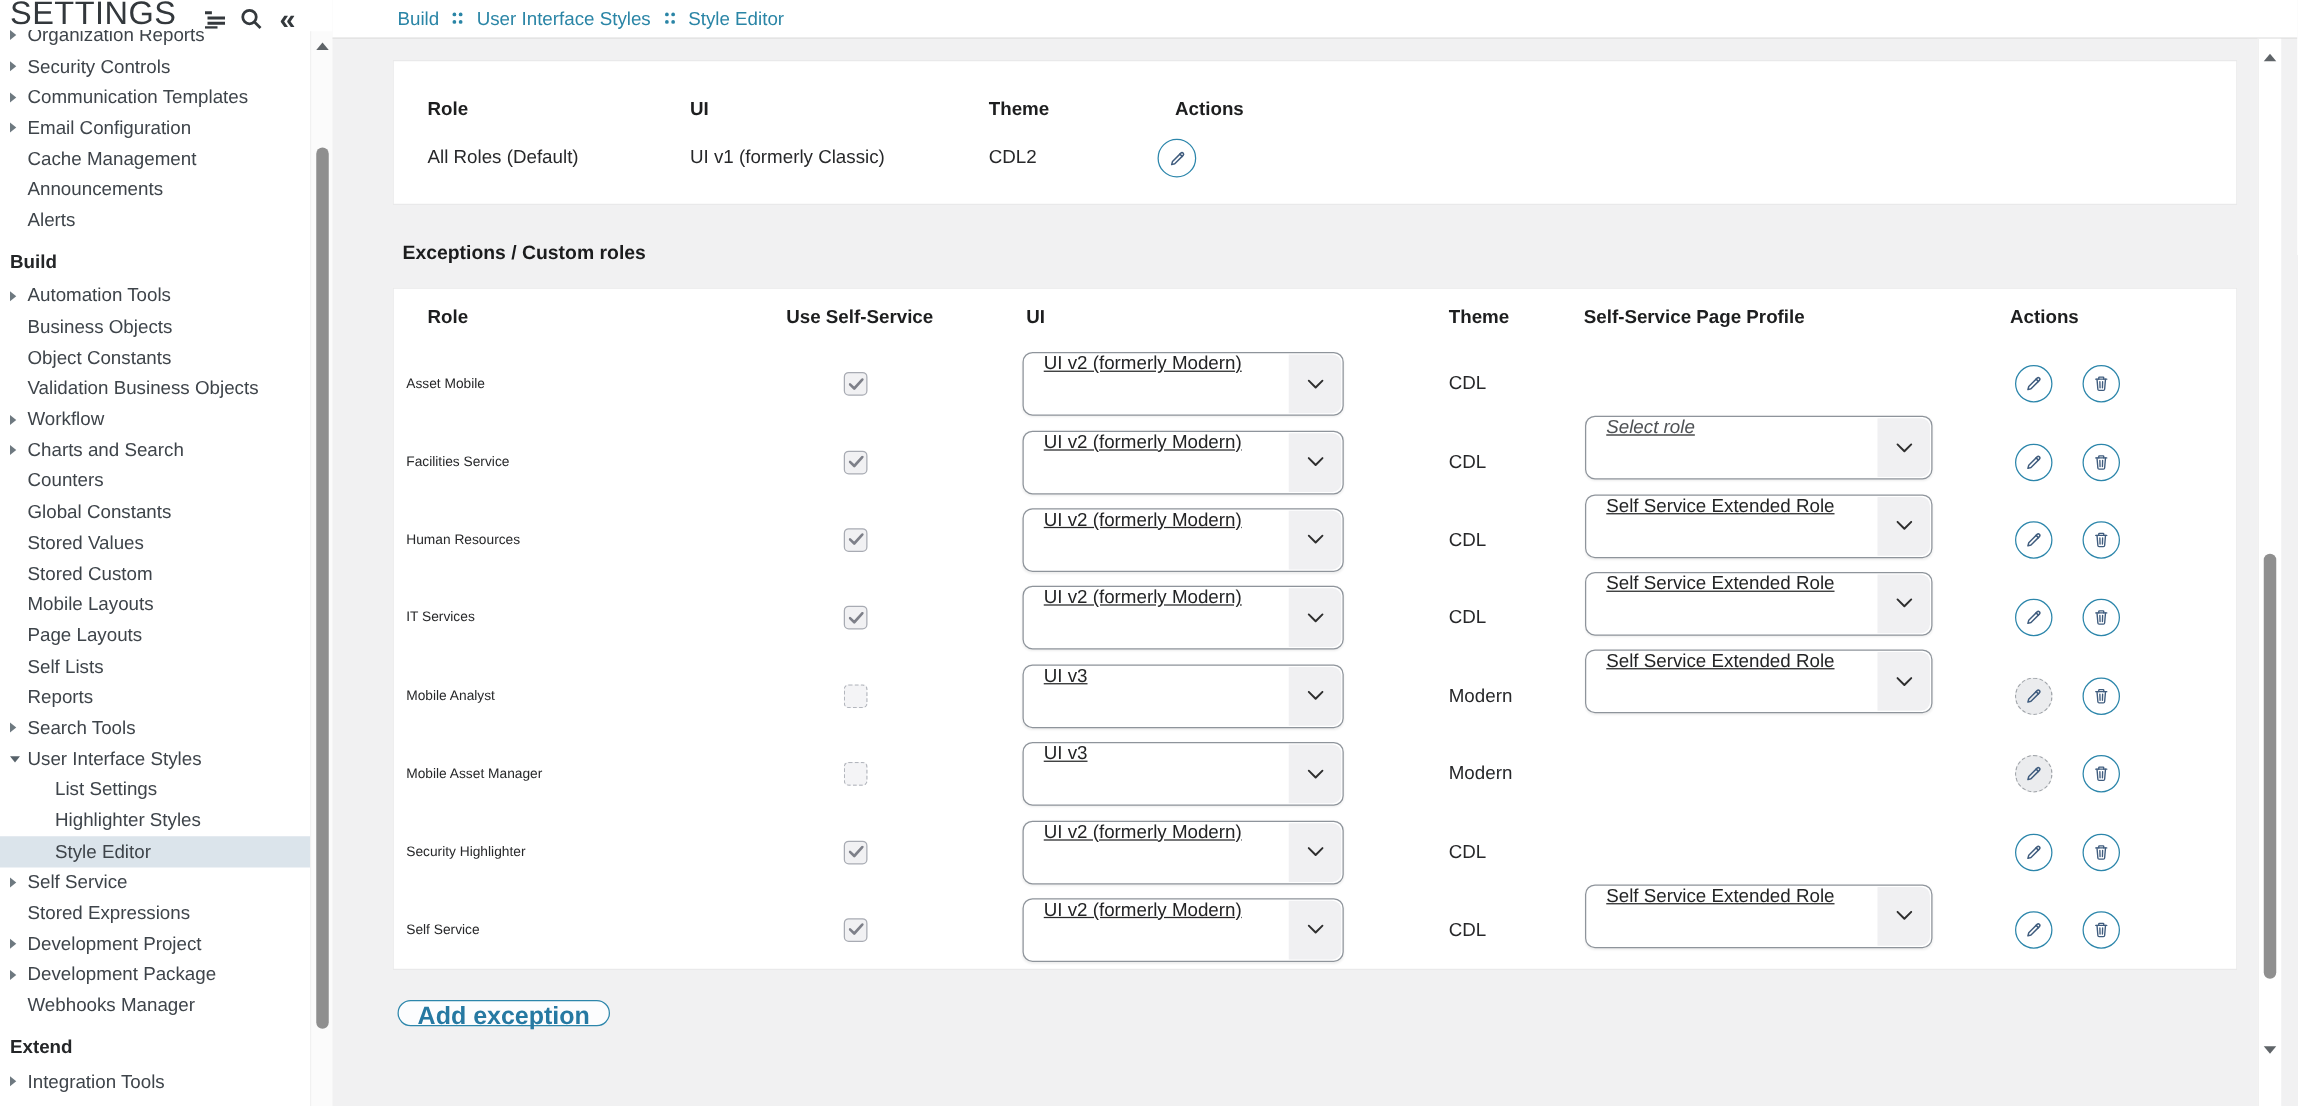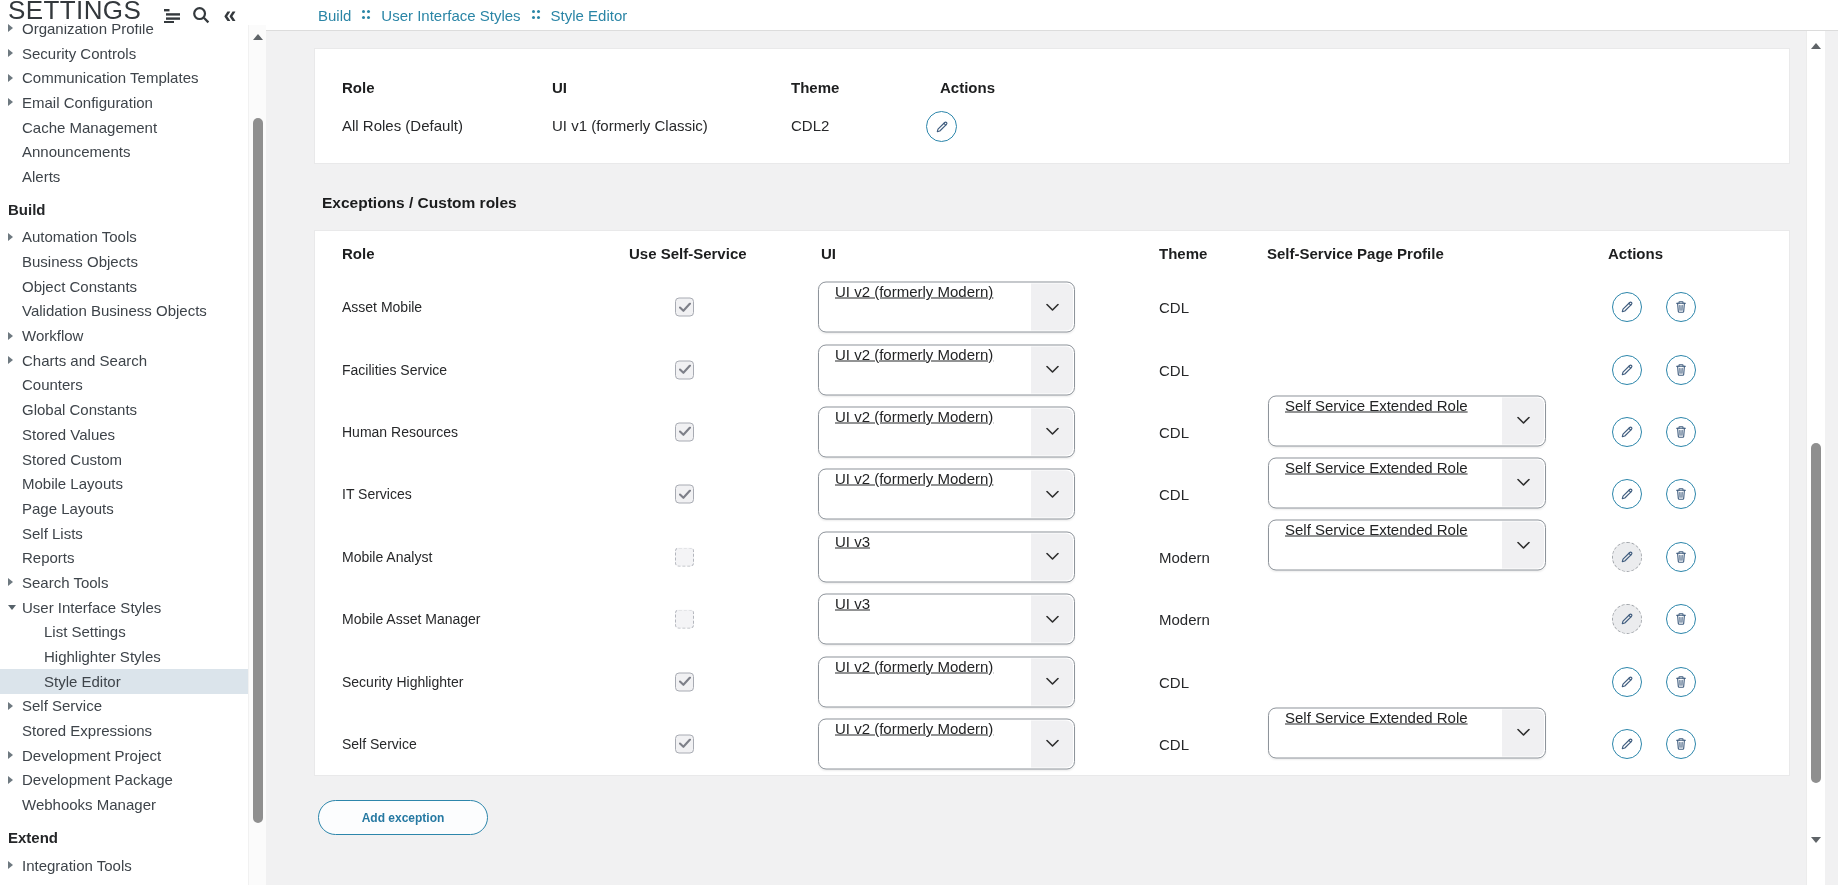--- a/index.html
+++ b/index.html
@@ -49,21 +49,21 @@
   .c1-col0{left:27px;} .c1-col1{left:237px;} .c1-col2{left:476px;} .c1-col3{left:625px;}
   .c1-edit{position:absolute;left:611px;top:62px;}
 
   .ex-heading{position:absolute;left:56px;top:194px;margin:0;font-size:15.5px;font-weight:700;color:#1b1c1d;}
 
   .exh{position:absolute;top:14px;font-weight:700;font-size:15px;color:#1d1e1f;white-space:nowrap;}
   .exh0{left:27px;} .exh1{left:314px;} .exh2{left:506px;} .exh3{left:844px;} .exh4{left:952px;} .exh5{left:1293px;}
   .ex-rows{position:absolute;top:45px;left:0;right:0;}
   .ex-row{position:relative;height:62.4px;}
   .ex-cell{position:absolute;top:50%;transform:translateY(-50%);}
-  .cel-role{left:27px;font-size:14px;white-space:nowrap;}
+  .cel-role{left:10px;font-size:11px;white-space:nowrap;}
   .cel-cbx{left:360px;}
   .cel-ui{left:503px;width:257px;}
   .cel-theme{left:844px;font-size:15px;}
   .cel-sspo{left:953px;width:278px;}
   .cel-edit{left:1297px;}
   .cel-del{left:1351px;}
 
   .dd{position:relative;height:51px;border:1px solid #8e949b;border-radius:8px;background:#fff;display:flex;
       align-items:flex-start;box-sizing:border-box;cursor:pointer;box-shadow:0 1px 2px rgba(0,0,0,.07);text-decoration:underline;}
   .dd-text{padding-left:16px;font-size:15px;color:#232425;white-space:nowrap;}
@@ -74,22 +74,22 @@
   .cbx{width:19px;height:19px;border-radius:4px;box-sizing:border-box;display:flex;align-items:center;
        justify-content:center;cursor:pointer;}
   .cbx.on{background:#f1f1f3;border:1px solid #a8abb3;}
   .cbx.off{background:#f4f4f6;border:1px dashed #b3b6bd;}
 
   .icir{width:30px;height:30px;border-radius:50%;border:1.5px solid #2c86ab;background:#fff;display:flex;
         align-items:center;justify-content:center;cursor:pointer;padding:0;box-sizing:border-box;}
   .icir.big{width:31px;height:31px;}
   .icir.disabled{border:1.5px dashed #a2a6ab;background:#ebecee;cursor:default;}
 
-  .add-btn{position:absolute;left:52px;top:800px;width:170px;height:35px;border-radius:18px;
-           border:1.5px solid #2c86ab;background:#fcfdfe;color:#2679a2;font-size:12px;font-weight:700;
+  .add-btn{position:absolute;left:52px;top:800px;width:170px;height:21px;border-radius:18px;
+           border:1.5px solid #2c86ab;background:#fcfdfe;color:#2679a2;font-size:20px;font-weight:700;
            font-family:inherit;cursor:pointer;}
 
   .main-scroll{position:absolute;left:1540px;top:31px;width:18px;height:854px;background:#fff;border-left:1px solid #ececec;}
   .main-scroll .tri-up{position:absolute;top:12px;left:4px;}
   .main-scroll .tri-down{position:absolute;top:806px;left:4px;}
   .main-scroll .thumb{position:absolute;top:412px;left:4px;width:10px;height:340px;background:#8f8f8f;border-radius:6px;cursor:pointer;}
 </style>
 </head>
 <body>
 
@@ -114,21 +114,21 @@
       </span>
       <span class="sb-icon">
           <span class="dbl-chev">«</span>
         </span>
     </div>
     <nav class="sb-list" id="sidebarList">
         <div class="sb-item">
           <span class="arr r">
             <i></i>
           </span>
-          <span>Organization Profile</span>
+          <span>Organization Reports</span>
         </div>
         <div class="sb-item">
           <span class="arr r">
             <i></i>
           </span>
           <span>Security Controls</span>
         </div>
         <div class="sb-item">
           <span class="arr r">
             <i></i>
@@ -333,20 +333,28 @@
             </span>
             <div class="ex-cell cel-ui dd">
               <span class="dd-text">UI v2 (formerly Modern)</span>
               <span class="dd-chev">
                 <svg width="13" height="8" viewBox="0 0 13 8" fill="none" stroke="#2f2f2f" stroke-width="1.6" stroke-linecap="round" stroke-linejoin="round">
                   <polyline points="1,1 6.5,6.5 12,1"></polyline>
                 </svg>
               </span>
             </div>
             <span class="ex-cell cel-theme">CDL</span>
+            <div class="ex-cell cel-sspo dd">
+              <span class="dd-text placeholder">Select role</span>
+              <span class="dd-chev">
+                <svg width="13" height="8" viewBox="0 0 13 8" fill="none" stroke="#2f2f2f" stroke-width="1.6" stroke-linecap="round" stroke-linejoin="round">
+                  <polyline points="1,1 6.5,6.5 12,1"></polyline>
+                </svg>
+              </span>
+            </div>
             <button class="ex-cell cel-edit icir">
               <span style="display:flex">
                 <svg width="16" height="16" viewBox="0 0 16 16" fill="none" stroke="#3f5c7e" stroke-width="1.15" stroke-linecap="round" stroke-linejoin="round">
                   <path d="M3.3 12.7 L4 10.2 L10.7 3.5 C11.2 3 12 3 12.5 3.5 C13 4 13 4.8 12.5 5.3 L5.8 12 Z"></path>
                   <path d="M9.9 4.3 L11.7 6.1"></path>
                 </svg>
               </span>
             </button>
             <button class="ex-cell cel-del icir">
               <span style="display:flex">

